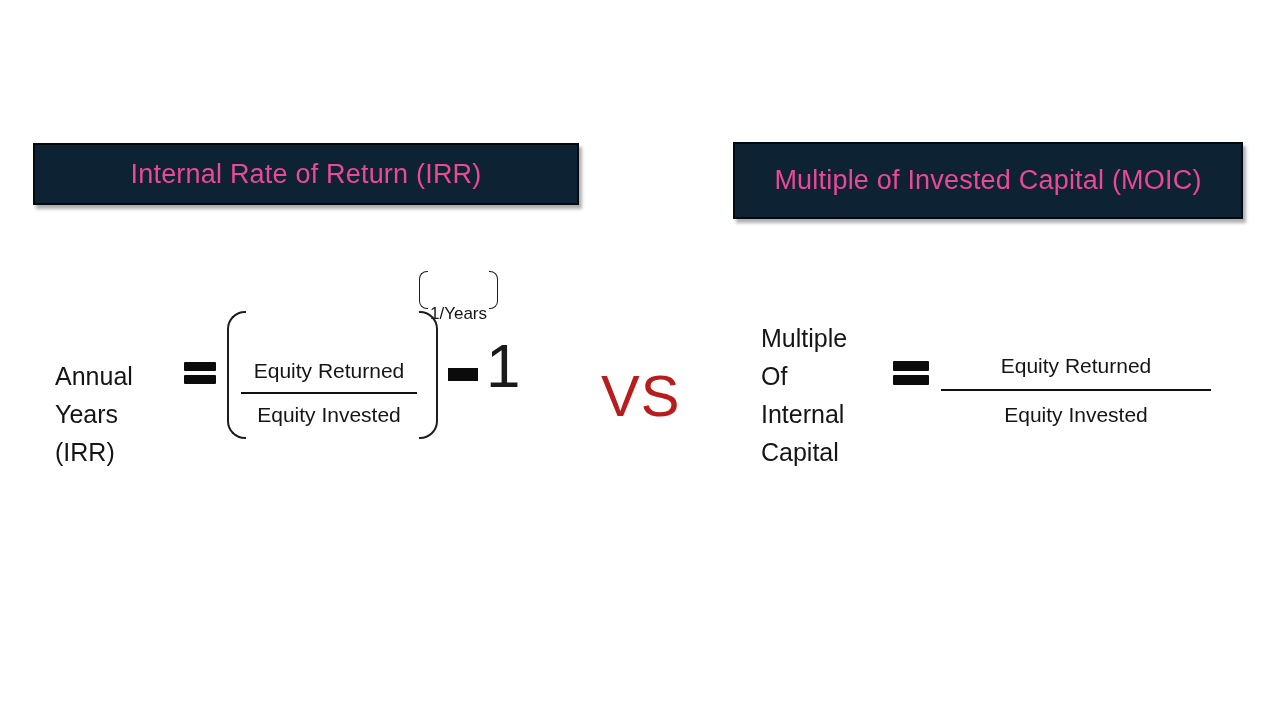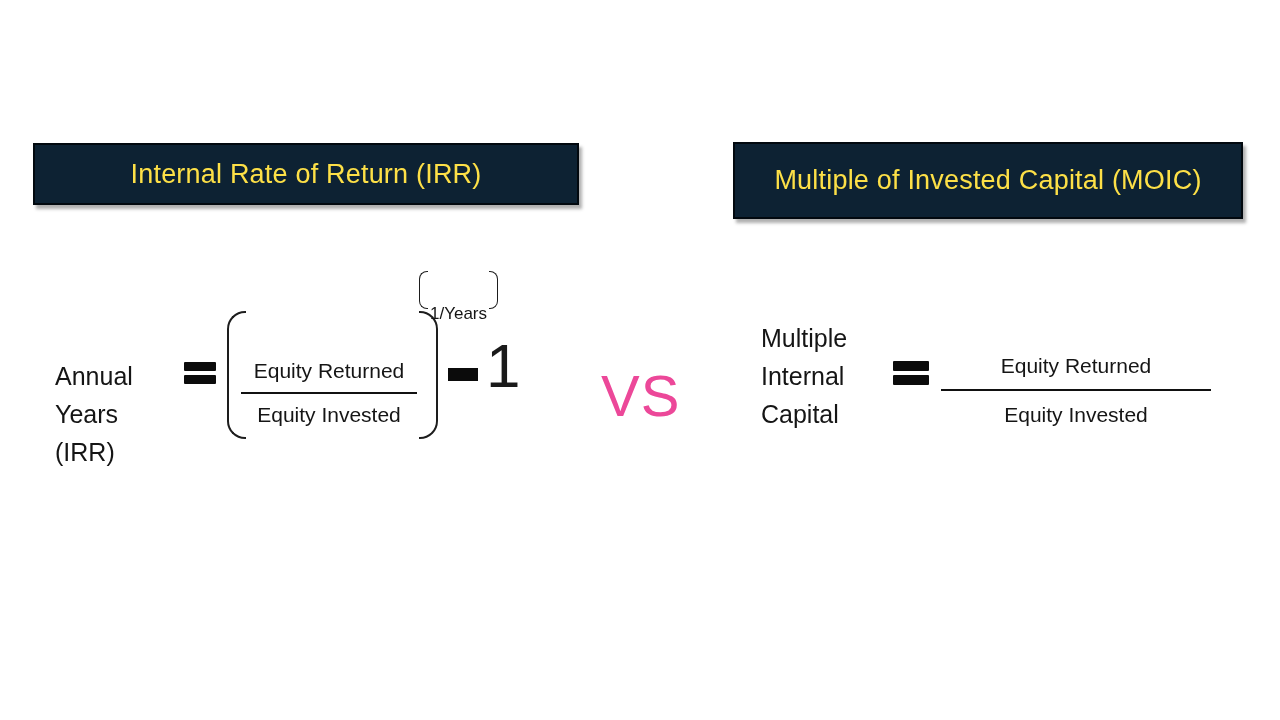--- a/index.html
+++ b/index.html
@@ -19,21 +19,21 @@
   .header-box {
     position: absolute;
     background: #0d2233;
     border: 2px solid #02090f;
     box-shadow: 3px 4px 3px rgba(80, 80, 80, 0.45);
     display: flex;
     align-items: center;
     justify-content: center;
   }
   .header-box .header-label {
-    color: #fde047;
+    color: #ec4899;
     font-size: 27px;
     letter-spacing: 0.2px;
     white-space: nowrap;
   }
   #irr-header  { left: 33px;  top: 143px; width: 546px; height: 62px; }
   #moic-header { left: 733px; top: 142px; width: 510px; height: 77px; }
 
   
   .lhs {
     position: absolute;
@@ -127,21 +127,21 @@
     font-size: 62px;
     line-height: 60px;
     color: #1a1a1a;
   }
 
   
   #vs-label {
     left: 601px; top: 366px;
     font-size: 58px;
     line-height: 60px;
-    color: #ec4899;
+    color: #b91c1c;
     letter-spacing: 1px;
   }
 </style>
 </head>
 <body>
 
 <div class="slide">
 
   <div class="header-box" id="irr-header">
     <span class="header-label">Internal Rate of Return (IRR)</span>
@@ -179,20 +179,21 @@
   </div>
 
   <div class="abs" id="irr-minus" role="img" aria-label="-"></div>
 
   <div class="abs" id="irr-one">1</div>
 
   <div class="abs" id="vs-label">VS</div>
 
   <div class="lhs" id="moic-lhs">
     <div>Multiple</div>
+    <div>Of</div>
     <div>Internal</div>
     <div>Capital</div>
   </div>
 
   <div class="equals" id="moic-equals" role="img" aria-label="=">
     <div class="bar"></div>
     <div class="bar"></div>
   </div>
 
   <div class="fraction" id="moic-fraction">

